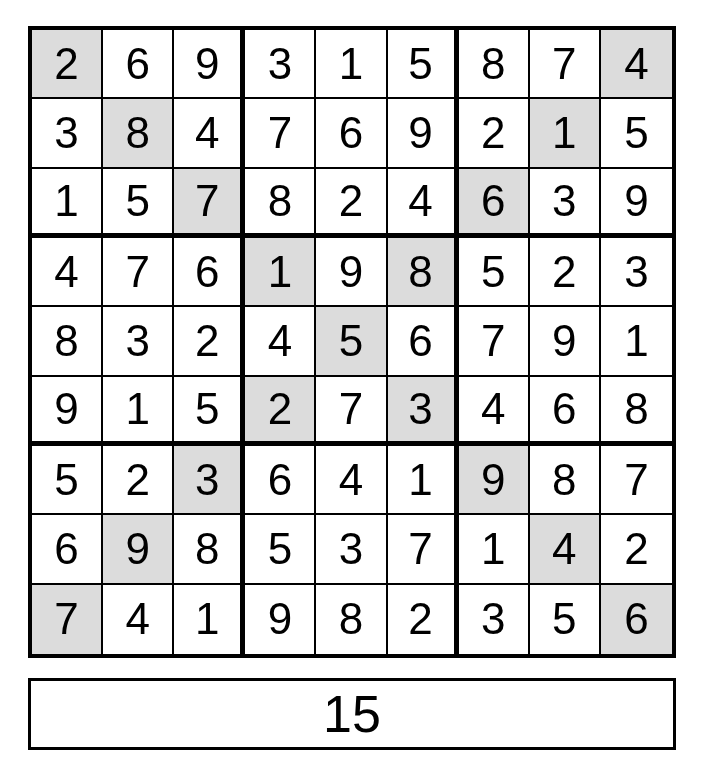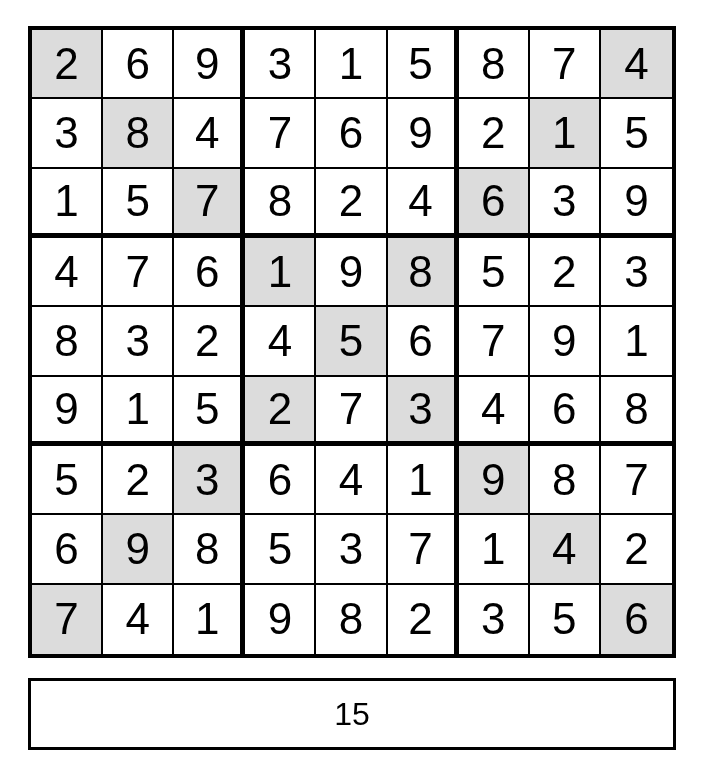--- a/index.html
+++ b/index.html
@@ -72,21 +72,21 @@
     width: 648px;
     height: 72px;
     border: 3px solid #000000;
     box-sizing: border-box;
     background: #ffffff;
     display: flex;
     align-items: center;
     justify-content: center;
   }
   #footer-text {
-    font-size: 32px;
+    font-size: 52px;
     color: #000000;
     font-family: "Liberation Sans", sans-serif;
   }
 </style>
 </head>
 <body>
 
 <div id="wrap">
 
   <div id="board">

